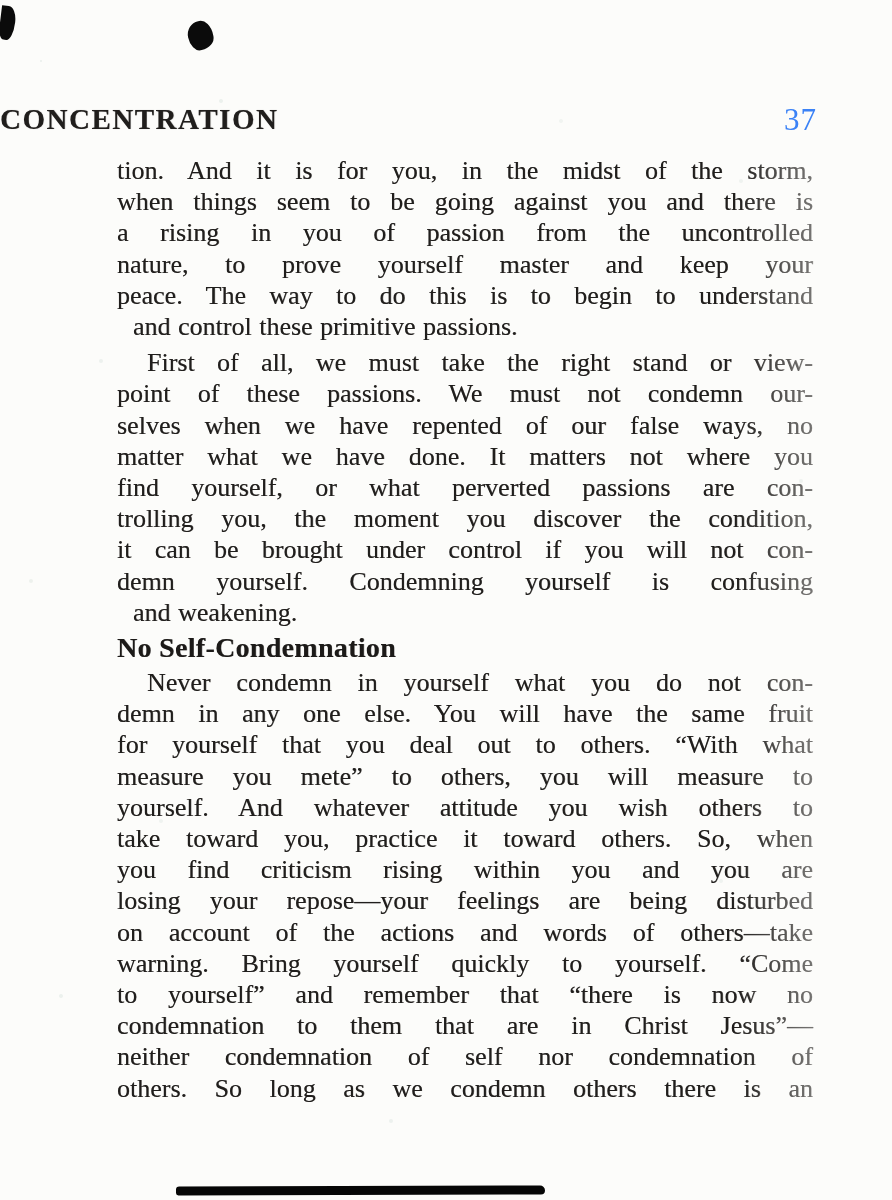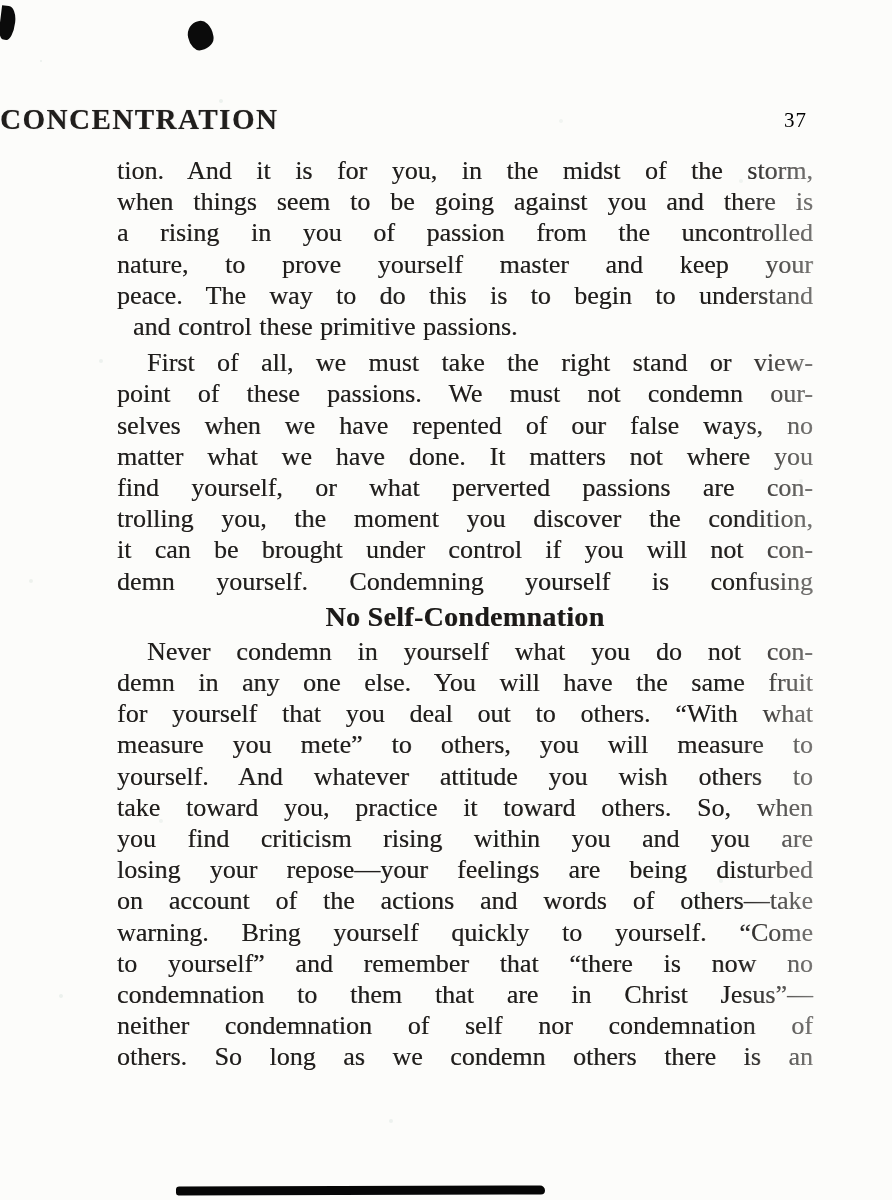--- a/index.html
+++ b/index.html
@@ -24,22 +24,22 @@
     display: block; width: 100%;
     text-align: left;
     font-size: 29px; line-height: 38px;
     letter-spacing: 1.5px;
     color: #201e1c;
     font-weight: 600;
     text-shadow: 0.4px 0.4px 0.7px rgba(32,30,28,0.5);
   }
   .page-number {
     position: absolute; left: 784px; top: 3px;
-    font-size: 21px; line-height: 34px;
-    color: #000000;
+    font-size: 31px; line-height: 34px;
+    color: #3b82f6;
     letter-spacing: 1px;
   }
 
   
   .text-column {
     position: absolute; left: 117px; top: 155px; width: 696px;
     color: #201e1c;
   }
   .para { margin: 0; }
   .para + .para { margin-top: 5px; }
@@ -50,21 +50,21 @@
     text-align-last: justify;
     word-spacing: 1px;
     text-shadow: 0.35px 0.35px 0.6px rgba(32,30,28,0.55);
     white-space: normal;
   }
   .text-line.indent { text-indent: 30px; }
   .text-line.last-line { text-align-last: left; margin-left: 16px; }
   .section-heading {
     font-size: 28px; line-height: 32px;
     font-weight: bold;
-    text-align: center;
+    text-align: left;
     letter-spacing: 0.3px;
     margin: 4px 0 3px 0;
     color: #1c1a18;
     text-shadow: 0.4px 0.4px 0.6px rgba(28,26,24,0.5);
   }
 
   
   .fade-overlay {
     position: absolute; left: 735px; top: 140px; width: 125px; height: 970px;
     background: linear-gradient(to right,
@@ -132,20 +132,21 @@
       </div>
       <div class="para">
         <div class="text-line indent">First of all, we must take the right stand or view-</div>
         <div class="text-line">point of these passions. We must not condemn our-</div>
         <div class="text-line">selves when we have repented of our false ways, no</div>
         <div class="text-line">matter what we have done. It matters not where you</div>
         <div class="text-line">find yourself, or what perverted passions are con-</div>
         <div class="text-line">trolling you, the moment you discover the condition,</div>
         <div class="text-line">it can be brought under control if you will not con-</div>
         <div class="text-line">demn yourself. Condemning yourself is confusing</div>
+        <div class="text-line last-line">and weakening.</div>
       </div>
       <div class="section-heading">No Self-Condemnation</div>
       <div class="para">
         <div class="text-line indent">Never condemn in yourself what you do not con-</div>
         <div class="text-line">demn in any one else. You will have the same fruit</div>
         <div class="text-line">for yourself that you deal out to others. “With what</div>
         <div class="text-line">measure you mete” to others, you will measure to</div>
         <div class="text-line">yourself. And whatever attitude you wish others to</div>
         <div class="text-line">take toward you, practice it toward others. So, when</div>
         <div class="text-line">you find criticism rising within you and you are</div>

